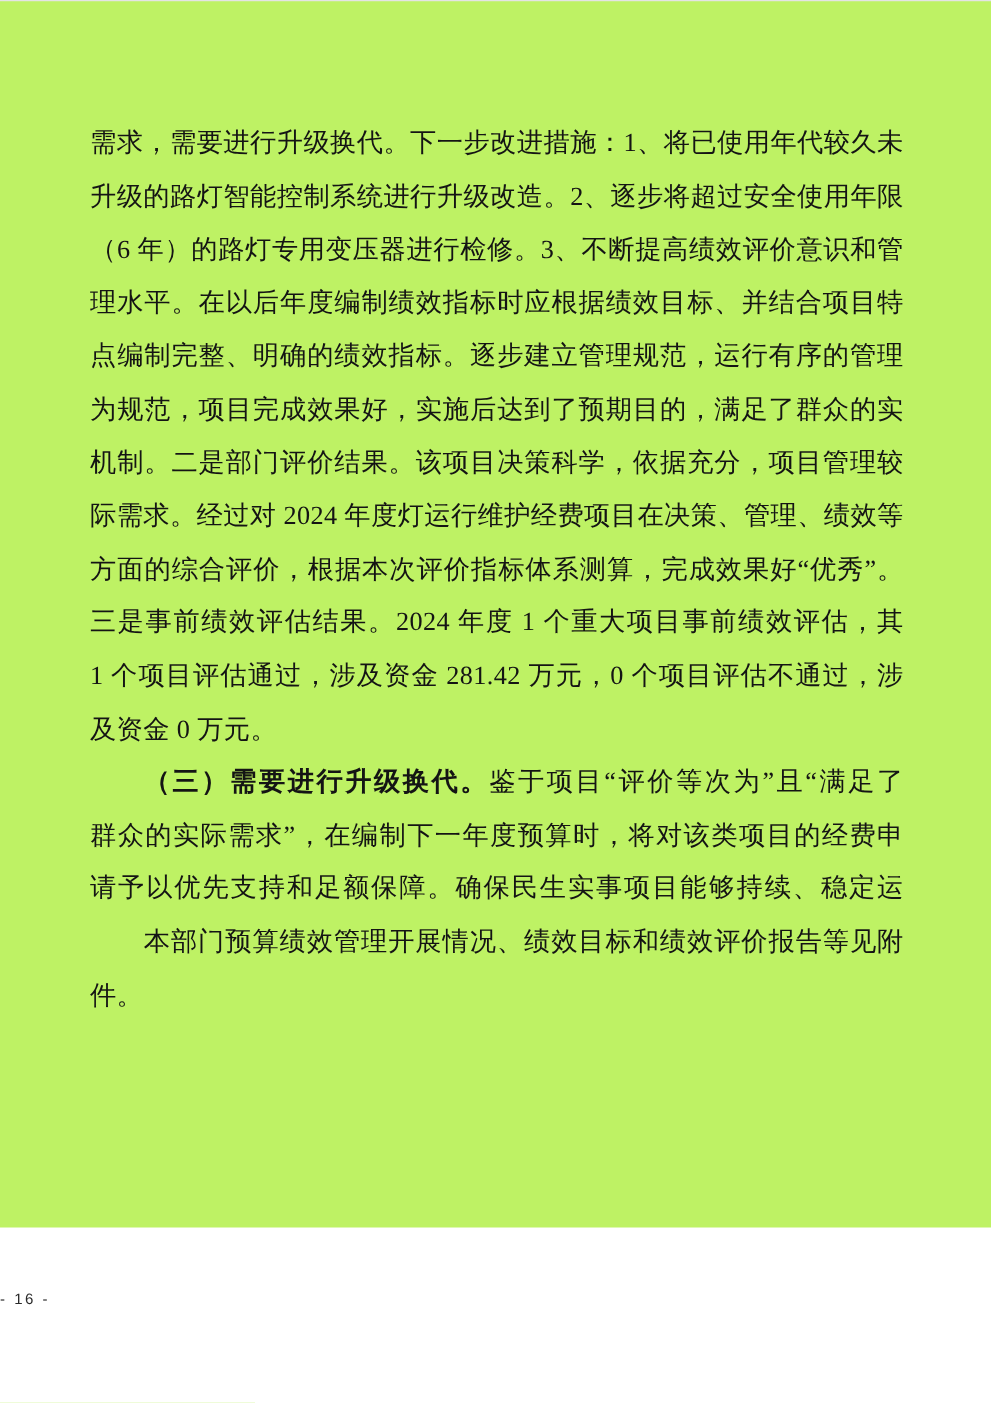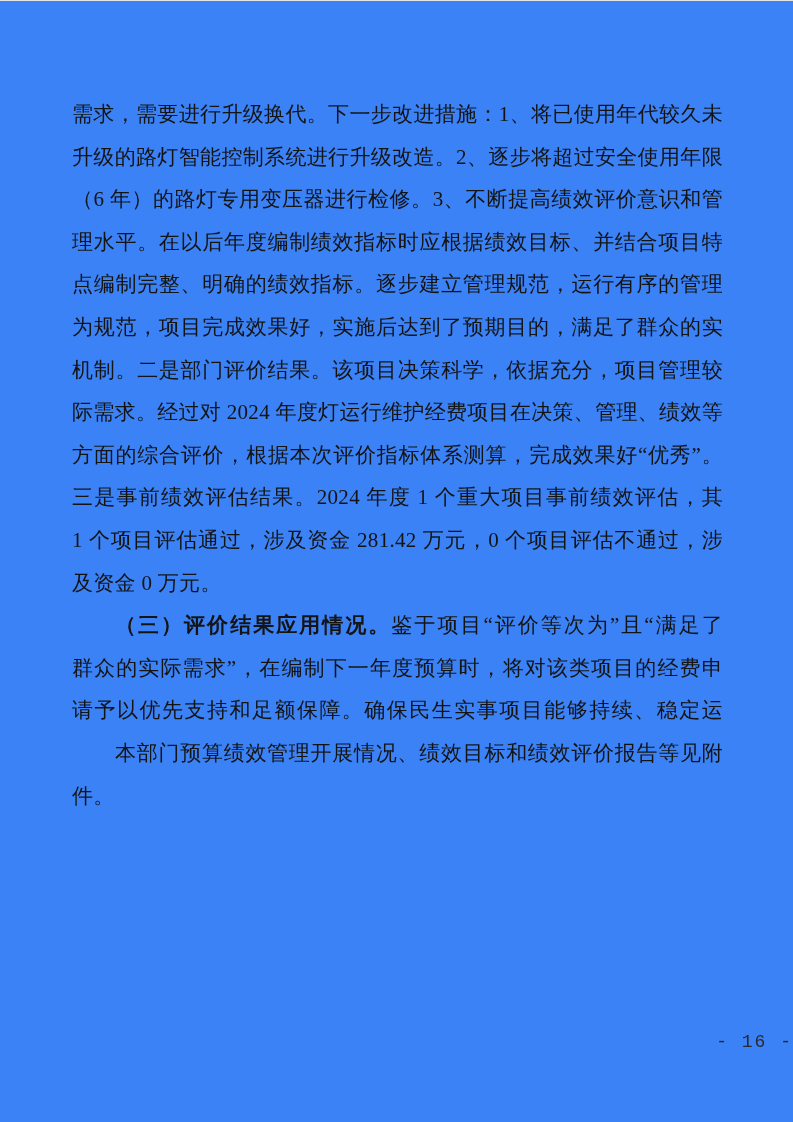--- a/index.html
+++ b/index.html
@@ -12,22 +12,22 @@
     height: 1122px;
     font-family: "Liberation Serif", "DejaVu Serif", serif;
     color: #141414;
     position: relative;
     overflow: hidden;
   }
   .page {
     position: absolute;
     left: 0; top: 0;
     width: 793px;
-    height: 1122px;
-    background: #3b82f6;
+    height: 982px;
+    background: #bef264;
     border-top: 1px solid #e4e4e4;
     box-sizing: border-box;
   }
   .content {
     position: absolute;
     left: 72px;
     right: 70px;
     top: 92px;
     font-size: 21px;
   }
@@ -47,44 +47,44 @@
     text-align-last: left;
   }
   .bold {
     font-weight: 700;
   }
   .footer {
     position: absolute;
     top: 1031px;
     left: 0;
     width: 100%;
-    text-align: right;
-    font-size: 18px;
+    text-align: left;
+    font-size: 12px;
     letter-spacing: 2px;
     color: #2a2a2a;
-    font-family: Liberation Mono, monospace;
+    font-family: Liberation Sans, sans-serif;
   }
 </style>
 </head>
 <body>
 
 <div class="page">
   <div class="content" id="doc-body">
       <div class="line"><span>需求，需要进行升级换代。下一步改进措施：1、将已使用年代较久未</span></div>
       <div class="line"><span>升级的路灯智能控制系统进行升级改造。2、逐步将超过安全使用年限</span></div>
       <div class="line"><span>（6 年）的路灯专用变压器进行检修。3、不断提高绩效评价意识和管</span></div>
       <div class="line"><span>理水平。在以后年度编制绩效指标时应根据绩效目标、并结合项目特</span></div>
       <div class="line"><span>点编制完整、明确的绩效指标。逐步建立管理规范，运行有序的管理</span></div>
       <div class="line"><span>为规范，项目完成效果好，实施后达到了预期目的，满足了群众的实</span></div>
       <div class="line"><span>机制。二是部门评价结果。该项目决策科学，依据充分，项目管理较</span></div>
       <div class="line"><span>际需求。经过对 2024 年度灯运行维护经费项目在决策、管理、绩效等</span></div>
       <div class="line"><span>方面的综合评价，根据本次评价指标体系测算，完成效果好“优秀”。</span></div>
       <div class="line"><span>三是事前绩效评估结果。2024 年度 1 个重大项目事前绩效评估，其中，</span></div>
       <div class="line"><span>1 个项目评估通过，涉及资金 281.42 万元，0 个项目评估不通过，涉</span></div>
       <div class="line end"><span>及资金 0 万元。</span></div>
-      <div class="line indent"><span class="bold">（三）评价结果应用情况。</span><span>鉴于项目“评价等次为”且“满足了</span></div>
+      <div class="line indent"><span class="bold">（三）需要进行升级换代。</span><span>鉴于项目“评价等次为”且“满足了</span></div>
       <div class="line"><span>群众的实际需求”，在编制下一年度预算时，将对该类项目的经费申</span></div>
       <div class="line"><span>请予以优先支持和足额保障。确保民生实事项目能够持续、稳定运行。</span></div>
       <div class="line indent"><span>本部门预算绩效管理开展情况、绩效目标和绩效评价报告等见附</span></div>
       <div class="line end"><span>件。</span></div>
     </div>
   <div class="footer">- 16 -</div>
 </div>
 
 </body></html>

